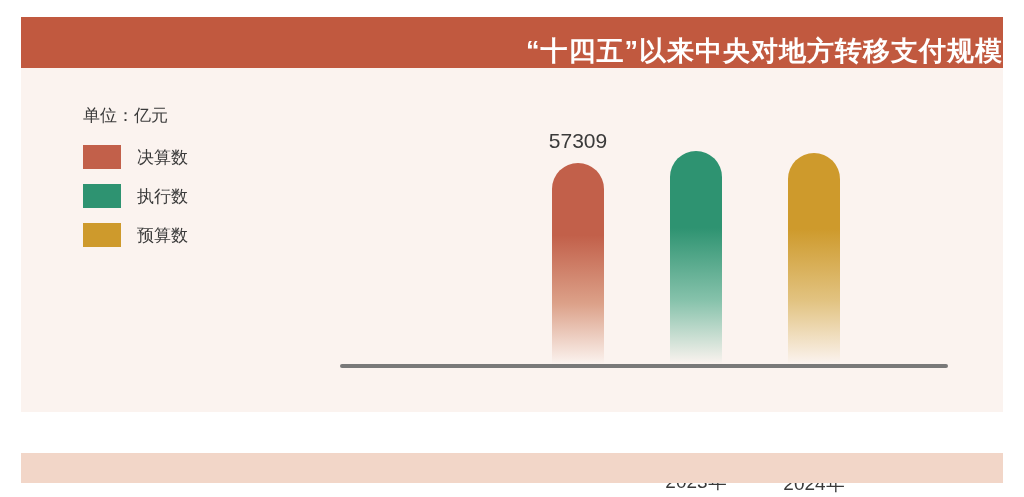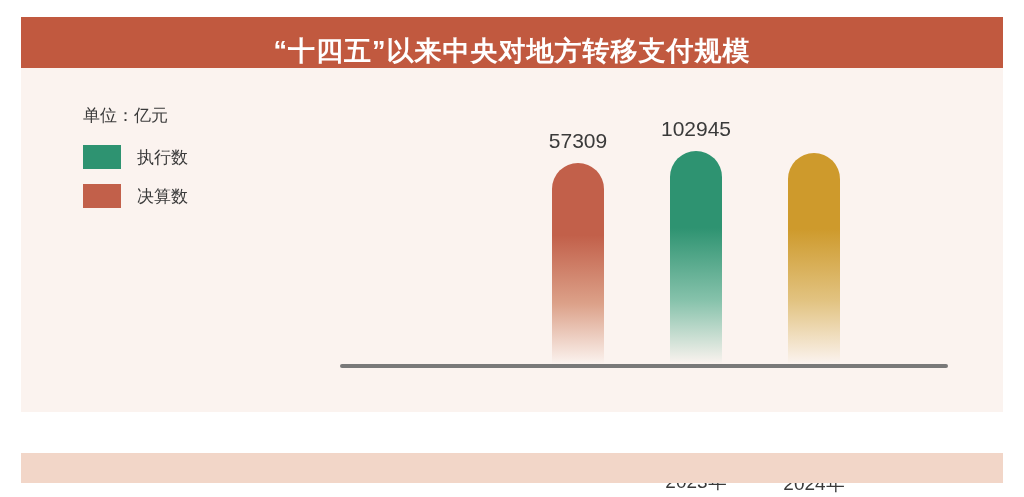--- a/index.html
+++ b/index.html
@@ -19,21 +19,21 @@
   
   #header-banner {
     position: absolute;
     left: 21px;
     top: 17px;
     width: 982px;
     height: 67px;
     background: #C1593F;
     display: flex;
     align-items: center;
-    justify-content: center;
+    justify-content: flex-end;
   }
   #header-title {
     color: #ffffff;
     font-size: 27px;
     font-weight: bold;
     letter-spacing: 1px;
     white-space: nowrap;
   }
 
   
@@ -143,44 +143,47 @@
 <div id="header-banner">
   <div id="header-title">“十四五”以来中央对地方转移支付规模</div>
 </div>
 
 <div id="chart-panel">
 
   <div id="legend-block">
     <div id="legend-unit">单位：亿元</div>
 
     <div class="legend-row">
+      <span class="legend-swatch" style="background:#C2604A;"></span>
+      <span class="legend-label">决算数</span>
+    </div>
+
+    <div class="legend-row">
       <span class="legend-swatch" style="background:#2E9371;"></span>
       <span class="legend-label">执行数</span>
     </div>
 
     <div class="legend-row">
-      <span class="legend-swatch" style="background:#C2604A;"></span>
-      <span class="legend-label">决算数</span>
+      <span class="legend-swatch" style="background:#CE9A2C;"></span>
+      <span class="legend-label">预算数</span>
     </div>
-
   </div>
 
   <div id="plot-area">
 
     <div id="axis-line"></div>
 
 
     <div class="bar-group" style="left:182px;">
       <div class="bar-value" style="top:-34px;">57309</div>
       <div class="bar-shape" style="height:201px; background:linear-gradient(to bottom,#C2604A 0%,#C2604A 36%,#DCA189 70%,rgba(251,243,239,0) 100%);"></div>
 
     </div>
 
     <div class="bar-group" style="left:300px;">
-      <div class="bar-value" style="top:-34px;">102945</div>
       <div class="bar-shape" style="height:213px; background:linear-gradient(to bottom,#2E9371 0%,#2E9371 36%,#86C2AB 70%,rgba(251,243,239,0) 100%);"></div>
       <div class="bar-tick-label">2023年</div>
     </div>
 
     <div class="bar-group" style="left:418px;">
       <div class="bar-shape" style="height:211px; background:linear-gradient(to bottom,#CE9A2C 0%,#CE9A2C 36%,#E2C381 70%,rgba(251,243,239,0) 100%);"></div>
       <div class="bar-tick-label">2024年</div>
     </div>
 
   </div>

